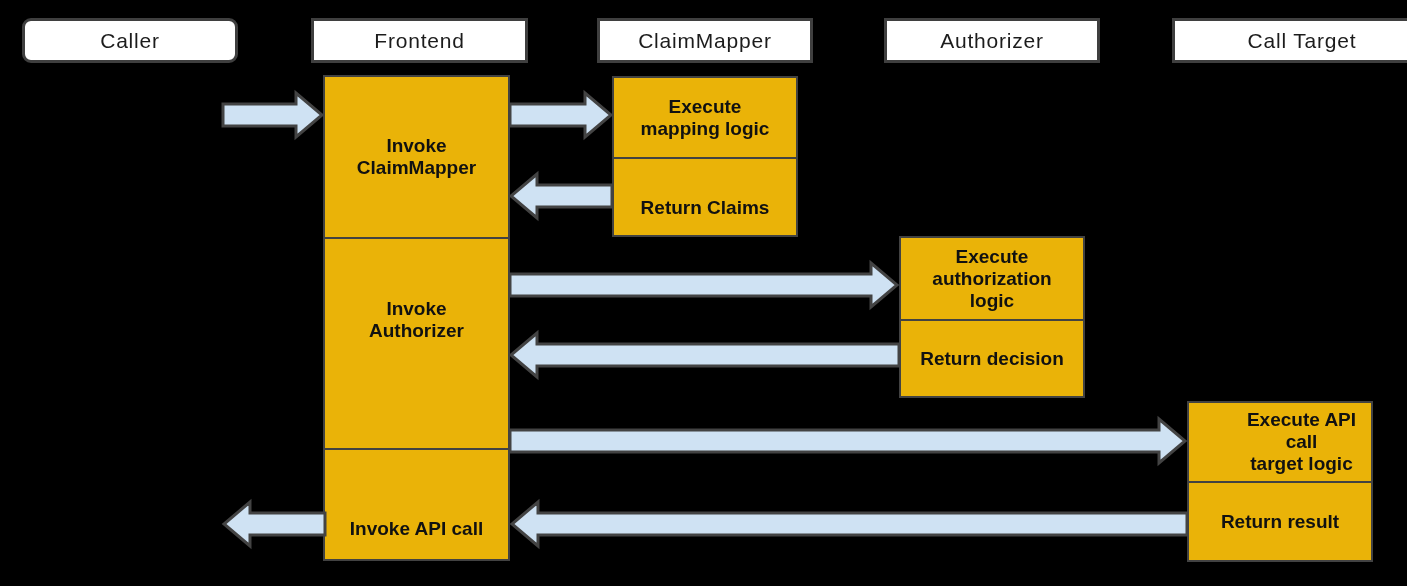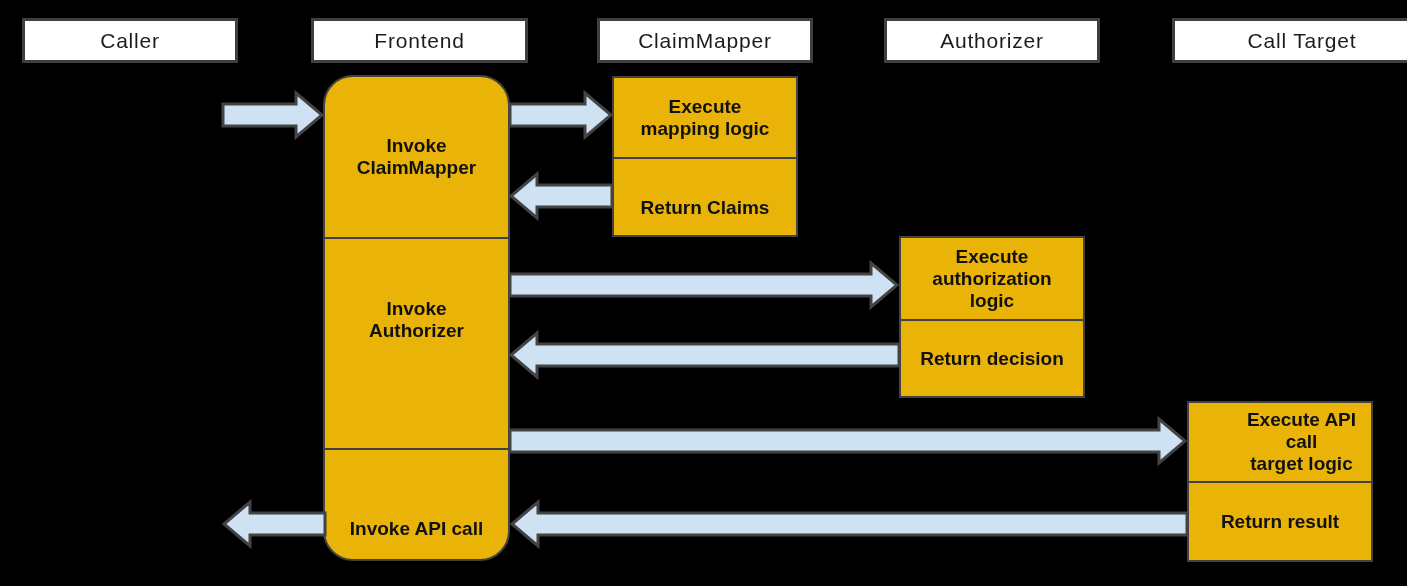--- a/index.html
+++ b/index.html
@@ -26,37 +26,37 @@
     border: 3px solid #3f3f3f;
     display: flex;
     align-items: center;
     justify-content: center;
     font-size: 21px;
     font-weight: 400;
     letter-spacing: 0.8px;
     color: #1c1c1c;
     white-space: nowrap;
   }
-  #hdr-caller      { left: 22px;   width: 216px; }
+  #hdr-caller      { left: 22px;   width: 216px; border-radius: 9px; }
   #hdr-frontend    { left: 311px;  width: 217px; }
   #hdr-claimmapper { left: 597px;  width: 216px; }
   #hdr-authorizer  { left: 884px;  width: 216px; }
   #hdr-calltarget  { left: 1172px; width: 260px; }
 
   
   .act {
     position: absolute;
     box-sizing: border-box;
     background: #eab308;
     border: 2px solid #424242;
     display: flex;
     flex-direction: column;
   }
   #act-caller      { left: 36px;   top: 75px;  width: 187px; height: 485px; }
-  #act-frontend    { left: 323px;  top: 75px;  width: 187px; height: 486px; border-radius: 30px; }
+  #act-frontend    { left: 323px;  top: 75px;  width: 187px; height: 486px; }
   #act-claimmapper { left: 612px;  top: 76px;  width: 186px; height: 161px; }
   #act-authorizer  { left: 899px;  top: 236px; width: 186px; height: 162px; }
   #act-calltarget  { left: 1187px; top: 401px; width: 186px; height: 161px; }
 
   .sec {
     box-sizing: border-box;
     display: flex;
     align-items: center;
     justify-content: center;
     text-align: center;

